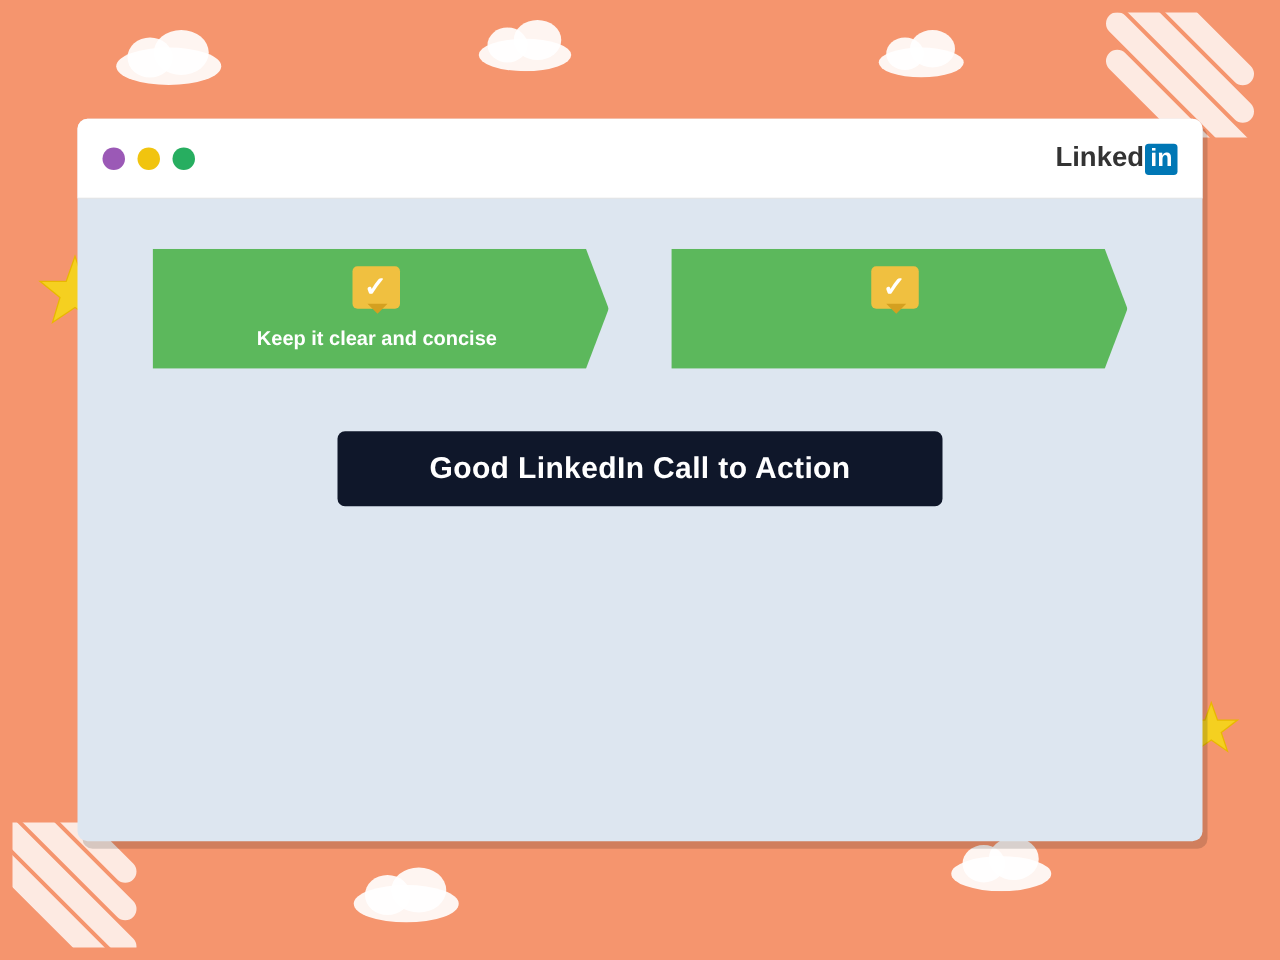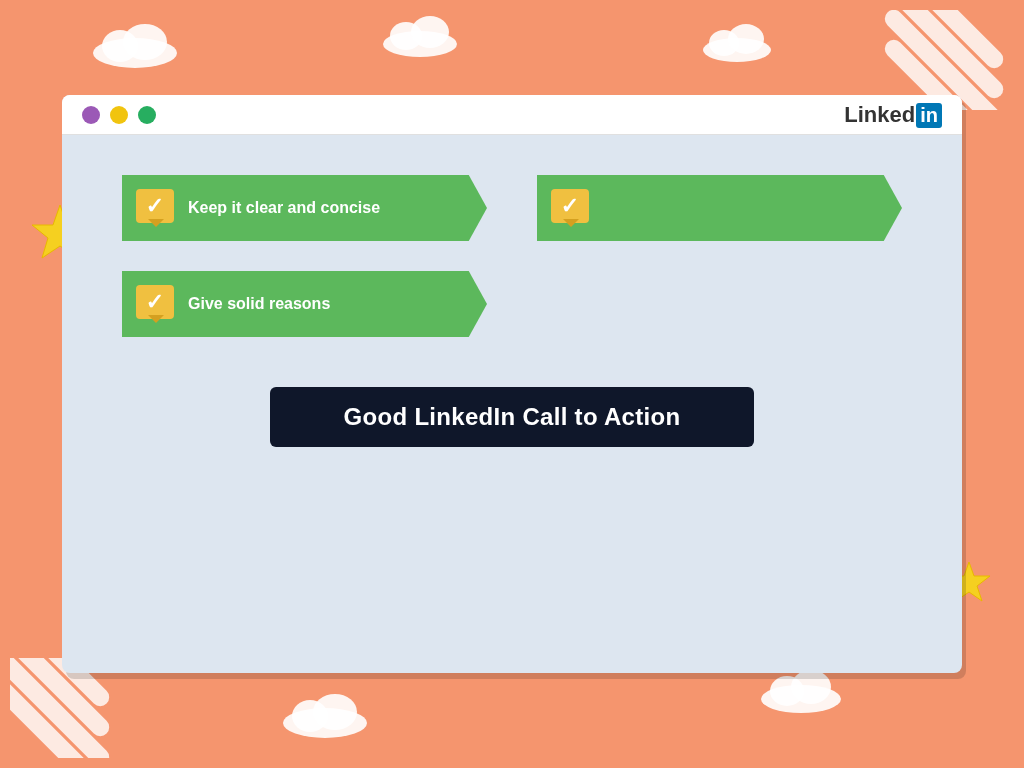--- a/index.html
+++ b/index.html
@@ -26,21 +26,21 @@
     }
 
     
     .browser-chrome {
       background: white;
       border-radius: 8px 8px 0 0;
       padding: 12px 20px;
       display: flex;
       align-items: center;
       justify-content: space-between;
-      height: 40px;
+      height: 64px;
       border-bottom: 1px solid #e0e0e0;
     }
 
     .window-dots {
       display: flex;
       gap: 10px;
       align-items: center;
     }
 
     .dot {
@@ -93,20 +93,21 @@
       color: white;
       font-size: 17px;
       font-weight: 600;
       padding: 14px 20px 14px 14px;
       display: flex;
       align-items: center;
       gap: 12px;
       clip-path: polygon(0 0, 95% 0, 100% 50%, 95% 100%, 0 100%);
       position: relative;
       min-height: 58px;
+      flex-direction: column;
     }
 
     
     .check-box {
       position: relative;
       width: 40px;
       height: 38px;
       flex-shrink: 0;
     }
 
@@ -293,26 +294,19 @@
       </div>
 
       <div class="checklist-item">
         <div class="check-box">
           <div class="check-box-bg"></div>
           <div class="check-box-triangle"></div>
         </div>
       </div>
 
 
-      <div class="checklist-item">
-        <div class="check-box">
-          <div class="check-box-bg"></div>
-          <div class="check-box-triangle"></div>
-        </div>
-        <span class="item-label">Give solid reasons</span>
-      </div>
 
     </div>
 
     <button class="cta-button">Good LinkedIn Call to Action</button>
 
   </div>
 </div>
 
 </body></html>

